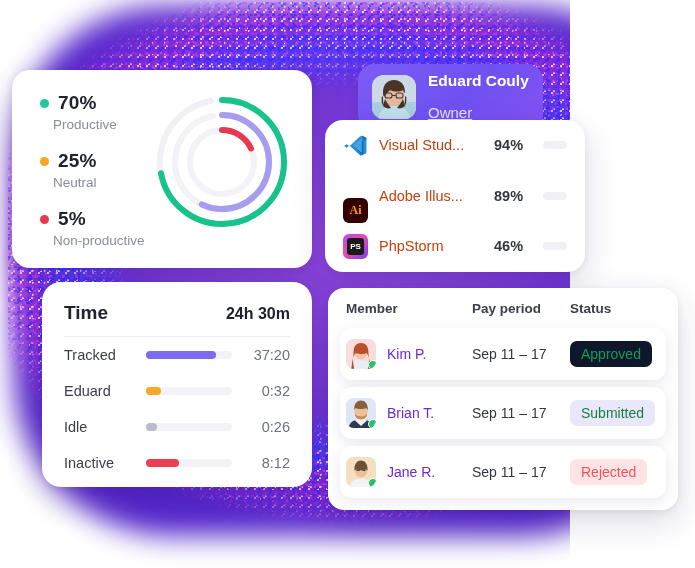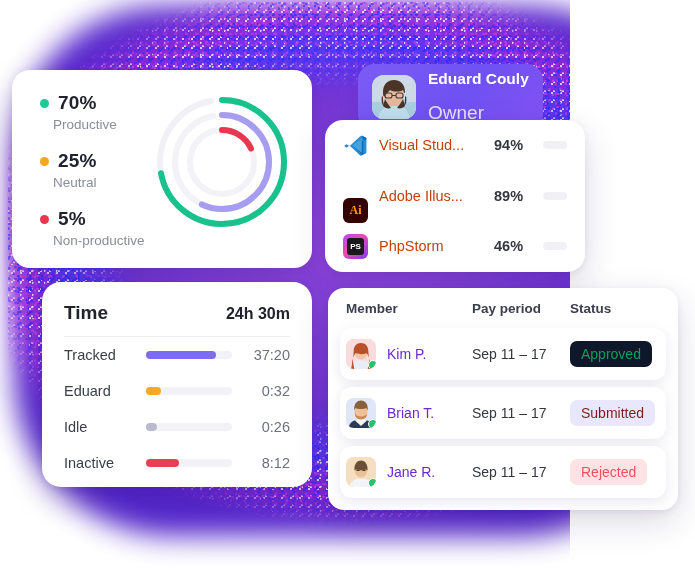--- a/index.html
+++ b/index.html
@@ -70,21 +70,21 @@
     position:absolute;left:358px;top:64px;width:185px;height:66px;border-radius:16px;
     background:linear-gradient(135deg,#7b5cf5 0%,#6f51f2 55%,#8352f3 100%);
     box-shadow:0 12px 30px rgba(70,40,180,.32);
     display:flex;align-items:center;padding:16px 14px;box-sizing:border-box;gap:12px;
   }
   .avatar-lg{
     width:44px;height:44px;border-radius:12px;flex:none;overflow:hidden;
     background:#cfd9e6;position:relative;
   }
   .profile-name{font-size:15.5px;font-weight:700;color:#fff;line-height:1.15;}
-  .profile-role{font-size:19px;color:#e6e1ff;line-height:1.2;margin-top:14px;}
+  .profile-role{font-size:15px;color:#e6e1ff;line-height:1.2;margin-top:14px;text-decoration:underline;}
 
   
   #apps-card{left:325px;top:120px;width:260px;height:152px;}
   .app-row{display:flex;align-items:center;height:50.5px;padding:0 18px;box-sizing:border-box;gap:11px;}
   .app-icon{width:25px;height:25px;border-radius:6px;flex:none;display:flex;align-items:center;justify-content:center;}
   .app-name{font-size:14.5px;color:#c2410c;width:104px;white-space:nowrap;overflow:hidden;}
   .app-pct{font-size:14.5px;font-weight:600;color:#33363f;width:38px;}
   .app-track{flex:1;height:8px;border-radius:5px;background:#f1f1f5;overflow:hidden;}
   .app-fill{height:100%;border-radius:5px;}
 
@@ -308,21 +308,21 @@
             <path d="M9 22.5 15 28l6-5.5-2.2-1.6H11.2z" fill="#f2f4f8"></path>
             <ellipse cx="15" cy="13" rx="6.6" ry="7.6" fill="#f0c09a"></ellipse>
             <path d="M9 15.5c1.5 4 10.5 4 12 0 .6 3-2.4 6-6 6s-6.6-3-6-6z" fill="#c98a52"></path>
             <path d="M8.2 11c0-5.4 3-8.4 6.8-8.4s6.8 3 6.8 8.4c0 1.6-.6 1-1.4-1-3 1.4-8 1.4-11 0-.8 2-1.2 2.6-1.2 1z" fill="#8a6038"></path>
           </svg>
           <span class="online"></span>
         </span>
         <span class="member-name">Brian T.</span>
       </span>
       <span class="cell-period">Sep 11 – 17</span>
-      <span class="badge" style="background:#e9e7fb;color:#7f1d1d">Submitted</span>
+      <span class="badge" style="background:#e9e7fb;color:#15803d">Submitted</span>
     </div>
 
     <div class="row">
       <span class="cell-member">
         <span class="avatar-sm" style="background:#f6dfc0">
           <svg viewBox="0 0 30 30" width="30" height="30">
             <rect width="30" height="30" fill="#f6dfc0"></rect>
             <path d="M3.5 30c1-5.6 4.6-8.2 11.5-8.2S25.5 24.4 26.5 30z" fill="#f2f4f8"></path>
             <ellipse cx="15" cy="13" rx="6.4" ry="7.4" fill="#e8c09a"></ellipse>
             <path d="M8.4 12c0-5.6 3-8.6 6.6-8.6s6.6 3 6.6 8.6c0 1.4-.6 2-1.2.6-2.8 1-7.8 1-10.6 0-.8 1.4-1.4.8-1.4-.6z" fill="#6b5038"></path>

